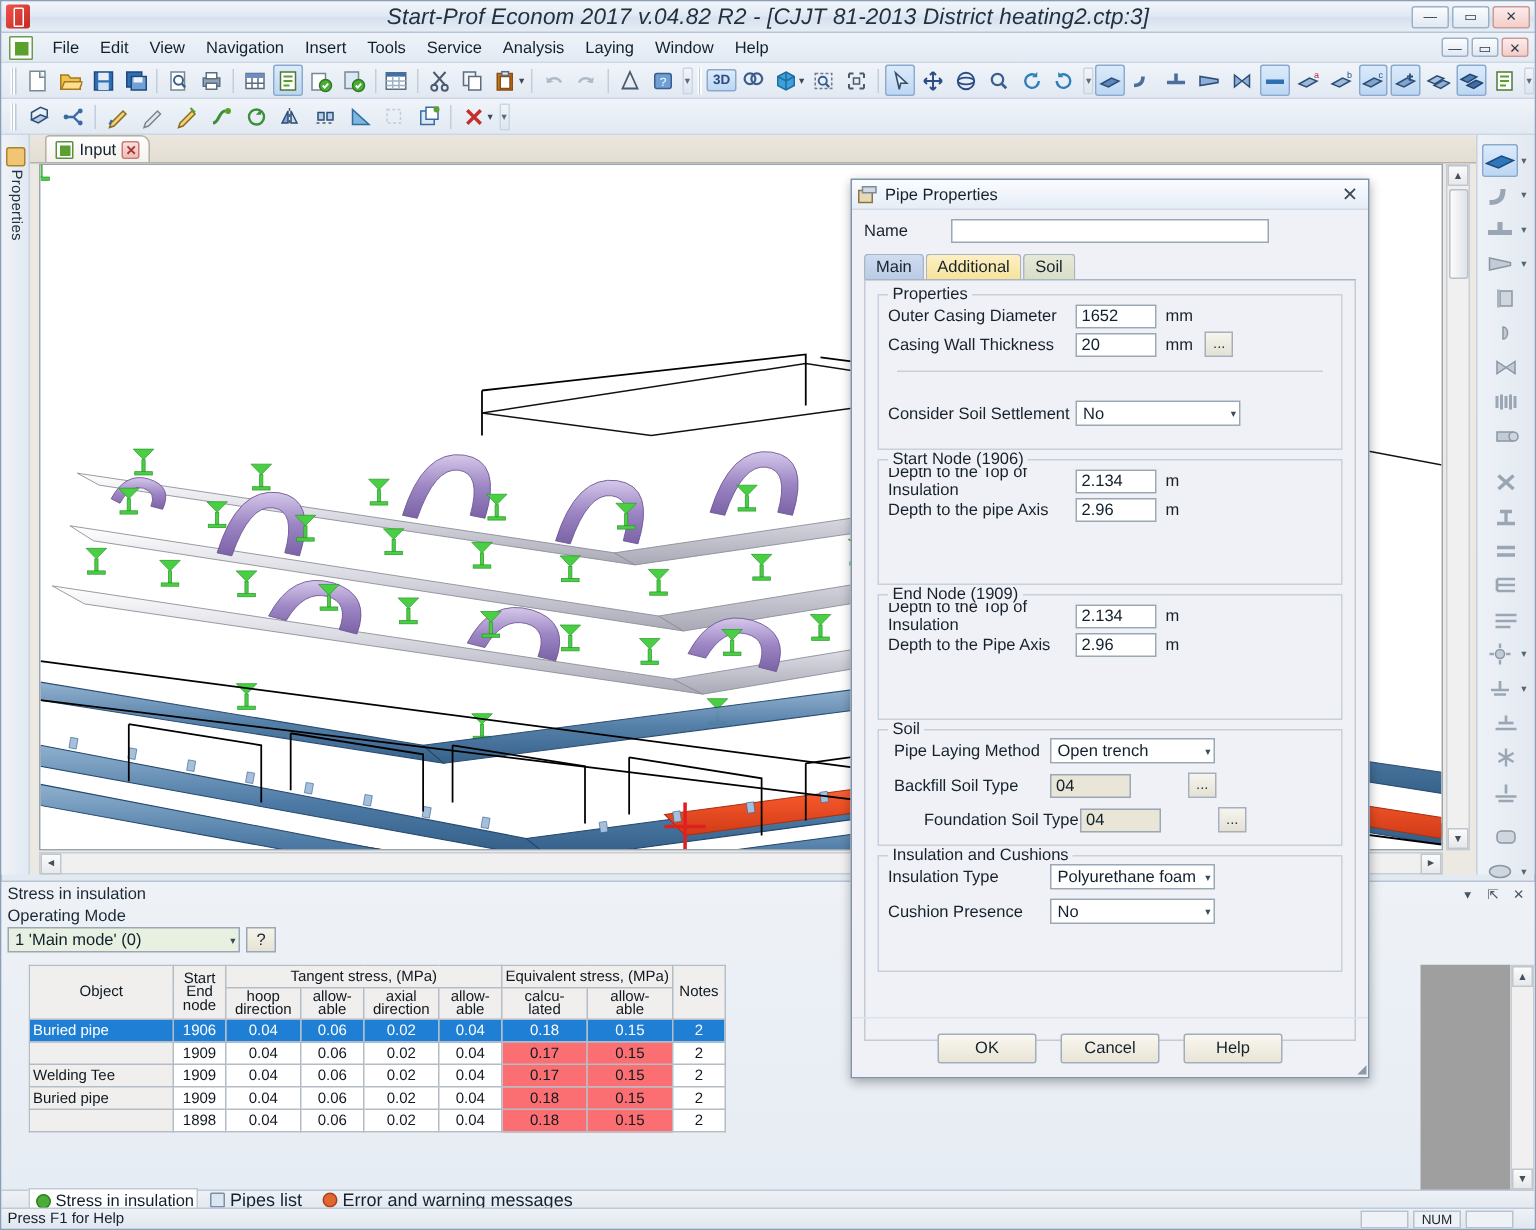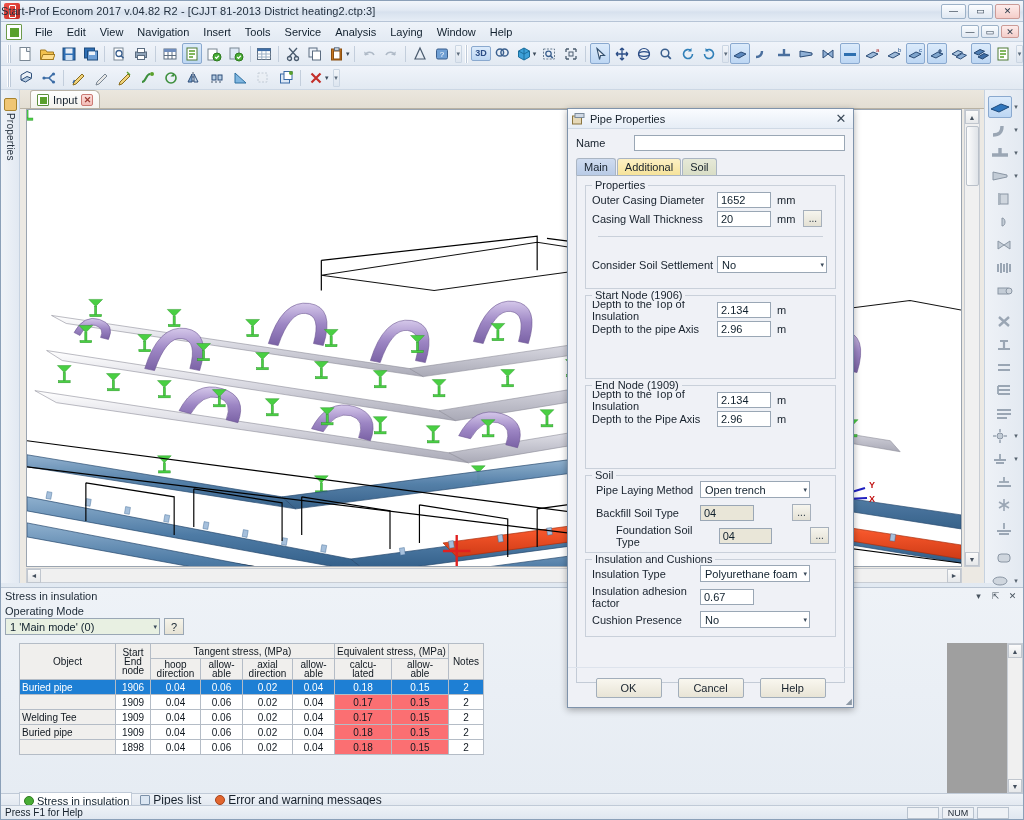--- a/index.html
+++ b/index.html
@@ -26,22 +26,22 @@
   .app-icon {
     width:16px; height:16px; margin-left:3px; border-radius:2px;
     background:linear-gradient(135deg,#f3534a,#c12a22);
     position:relative; flex:0 0 auto;
   }
   .app-icon:after{
     content:""; position:absolute; left:5px; top:2px; width:5px; height:11px;
     border:1.4px solid #fff; border-radius:1px;
   }
   .title-text {
-    position:absolute; left:0; right:0; 
-    font-size:11px; color:#22303f; letter-spacing:.1px;
+    position:absolute; left:0; right:0; text-align:center;
+    font-size:15px; color:#22303f; letter-spacing:.1px;font-style:italic;
   }
   .win-btns { margin-left:auto; display:flex; gap:2px; padding-right:3px; z-index:2;}
   .win-btn {
     width:25px; height:15px; border:1px solid #9db2c8; border-radius:2px;
     background:linear-gradient(#fbfdff,#e0e8f2);
     display:flex; align-items:center; justify-content:center;
     font-size:9px; color:#2b3a4a;
   }
   .win-btn.close { background:linear-gradient(#fdeceb,#f4cdc9); border-color:#cb9b97;}
 
@@ -205,21 +205,21 @@
   .statusbar{
     position:absolute;left:0;right:0;bottom:0;height:14px;
     background:linear-gradient(#eef2f7,#e0e7f0);border-top:1px solid #c0cad7;
     display:flex;align-items:center;padding-left:4px;font-size:10px;color:#16212c;
   }
   .sb-cell{height:12px;border:1px solid #b8c2ce;background:#eef1f5;margin-left:3px;
     display:flex;align-items:center;justify-content:center;font-size:9px;color:#1a2430;}
 
   
   .dialog{
-    position:absolute; left:566px; top:107px; width:287px; height:600px;
+    position:absolute; left:566px; top:118px; width:346px; height:600px;
     background:#eff1f6; border:1px solid #7f93ab;
     box-shadow:0 2px 7px rgba(0,0,0,.32);
   }
   .dlg-title{
     height:20px; display:flex; align-items:center; padding:0 4px;
     background:linear-gradient(#fafcff,#e6edf6);
     border-bottom:1px solid #cfd9e5;
   }
   .dlg-ico{width:13px;height:12px;margin-right:5px;position:relative;}
   .dlg-name{font-size:11px;color:#17212c;}
@@ -1338,24 +1338,20 @@
       <div class="grp" style="height:78px;">
         <span class="gtitle">Insulation and Cushions</span>
         <div class="prow">
           <span class="pl" style="width:108px">Insulation Type</span>
           <span class="sel" style="width:110px">
             <span class="sv">Polyurethane foam</span>
             <span class="sa">▾</span>
           </span>
         </div>
         <div class="prow" style="margin-top:4px;">
-          <span class="pl" style="width:108px">Insulation adhesion factor</span>
-          <span class="inp" style="width:54px">0.67</span>
-        </div>
-        <div class="prow" style="margin-top:4px;">
           <span class="pl" style="width:108px">Cushion Presence</span>
           <span class="sel" style="width:110px">
             <span class="sv">No</span>
             <span class="sa">▾</span>
           </span>
         </div>
       </div>
     </div>
 
     <div class="dlg-btns">

